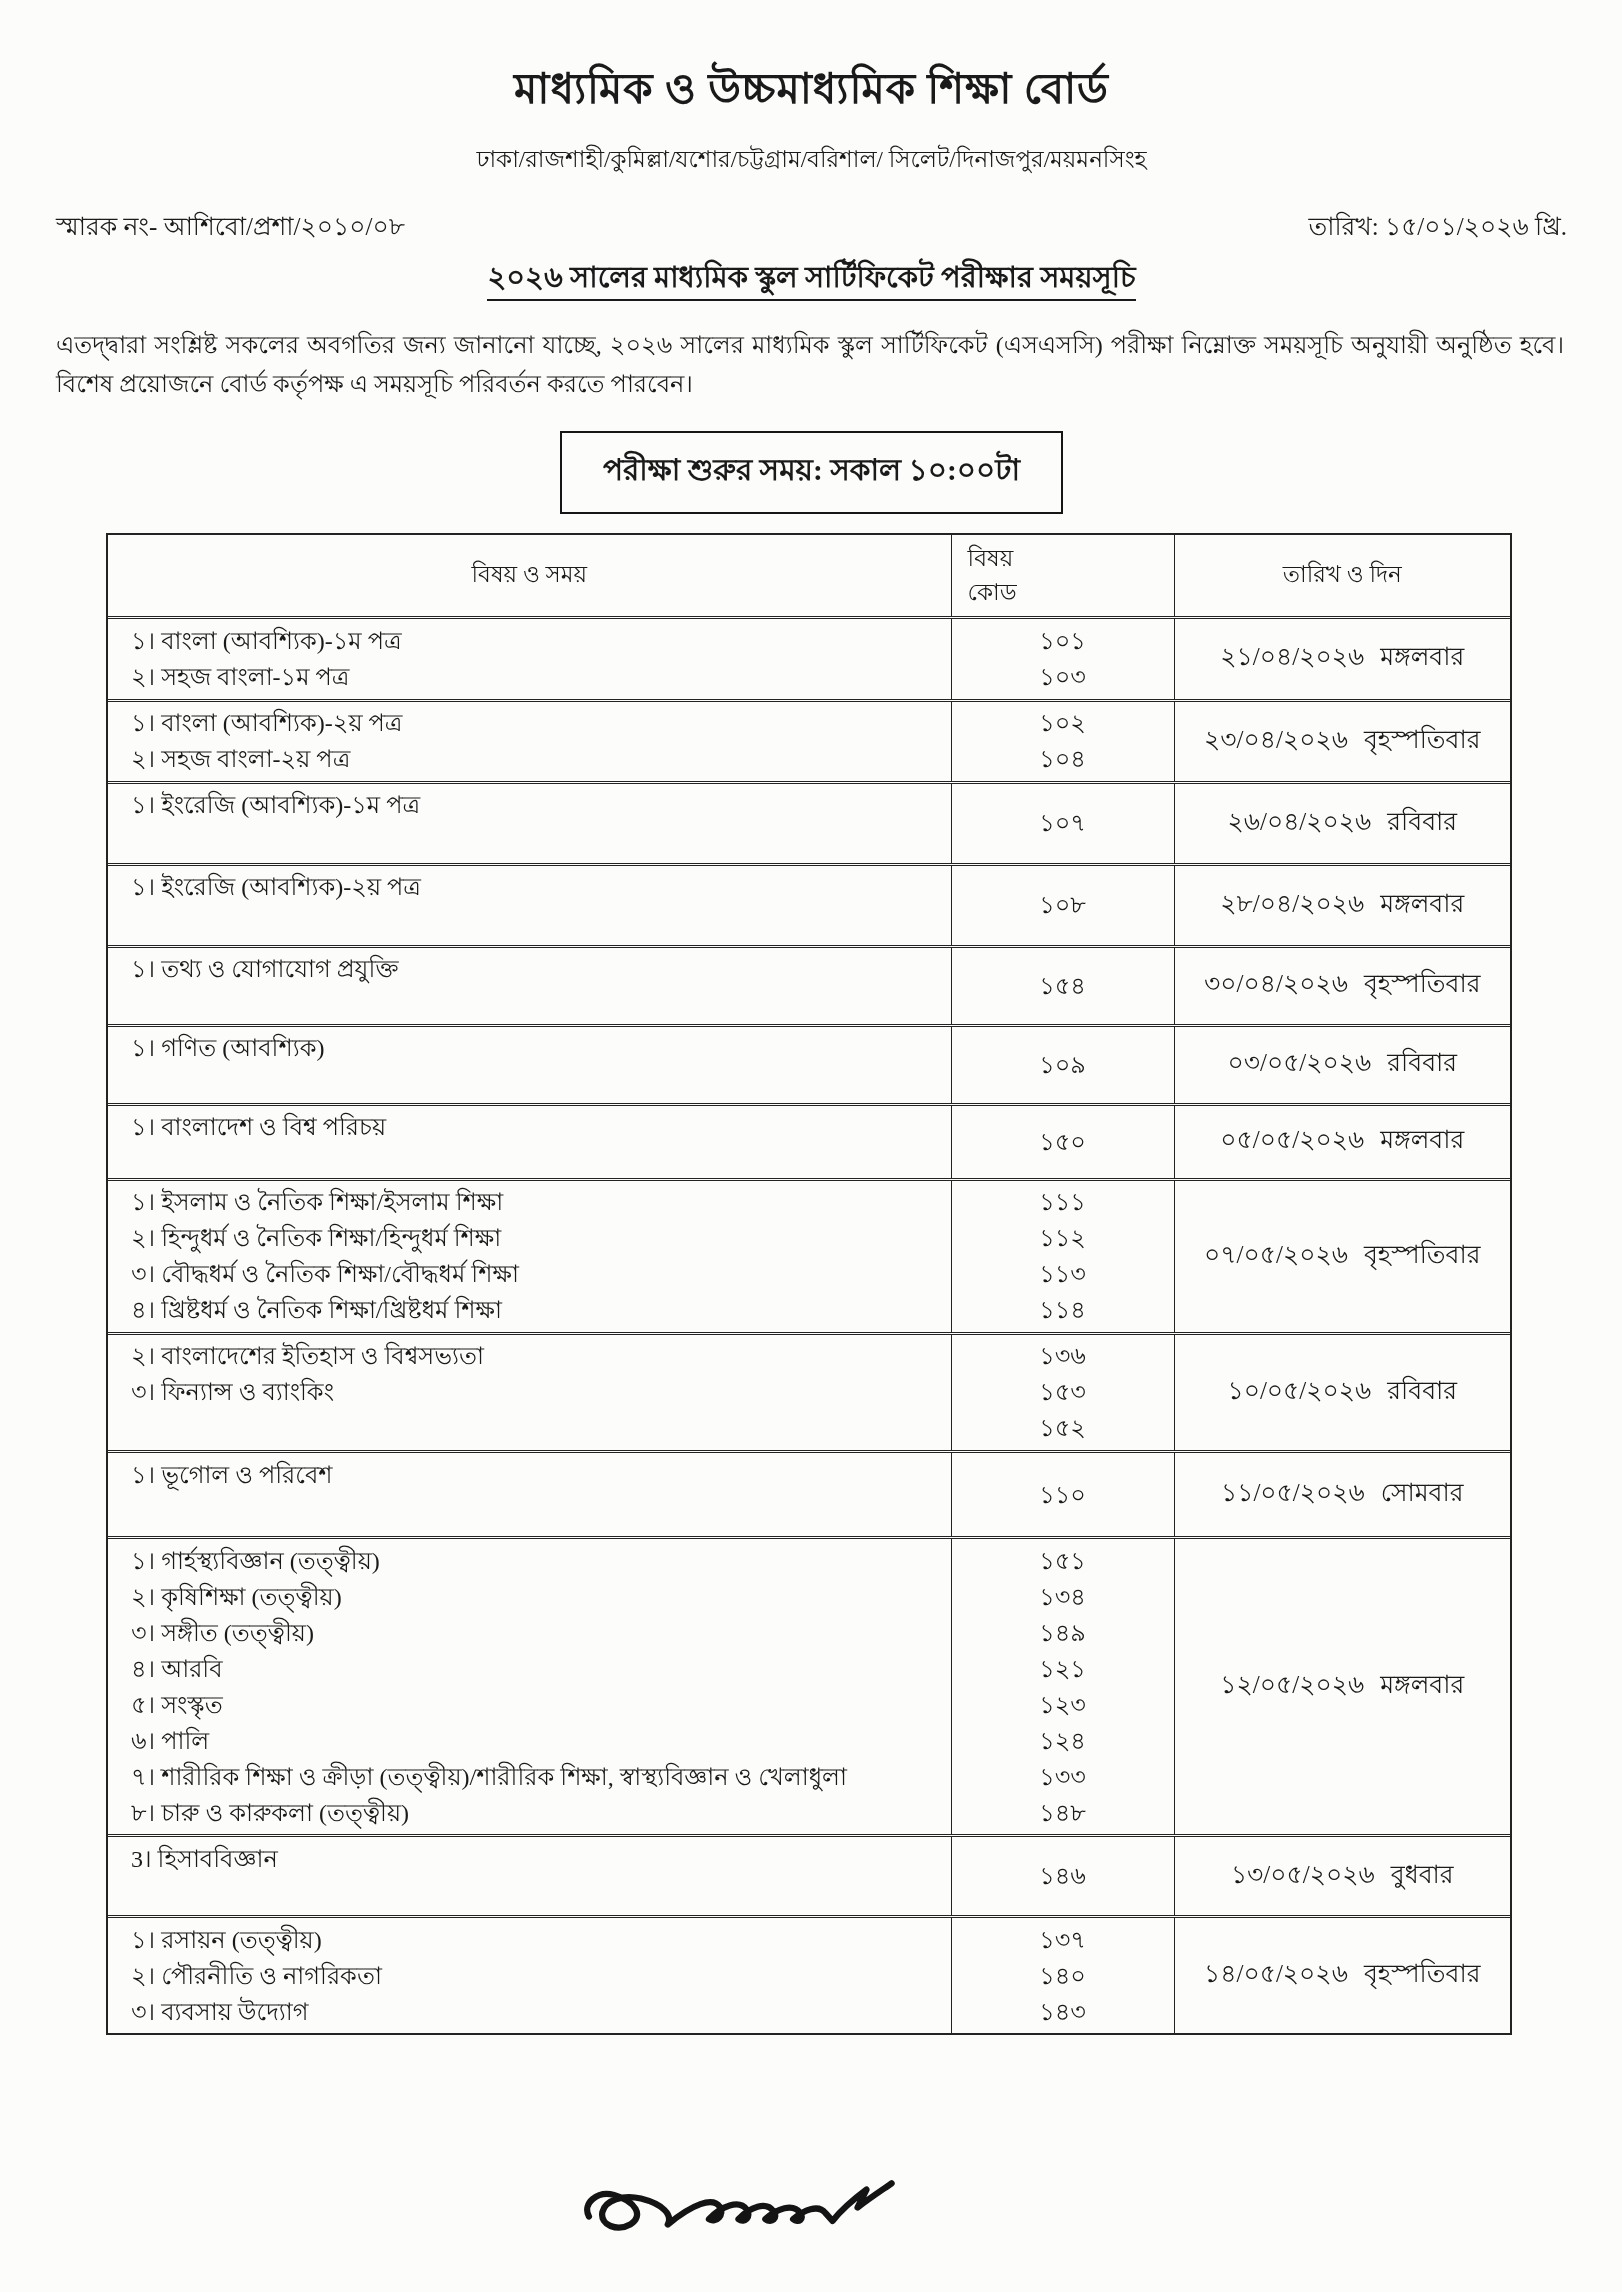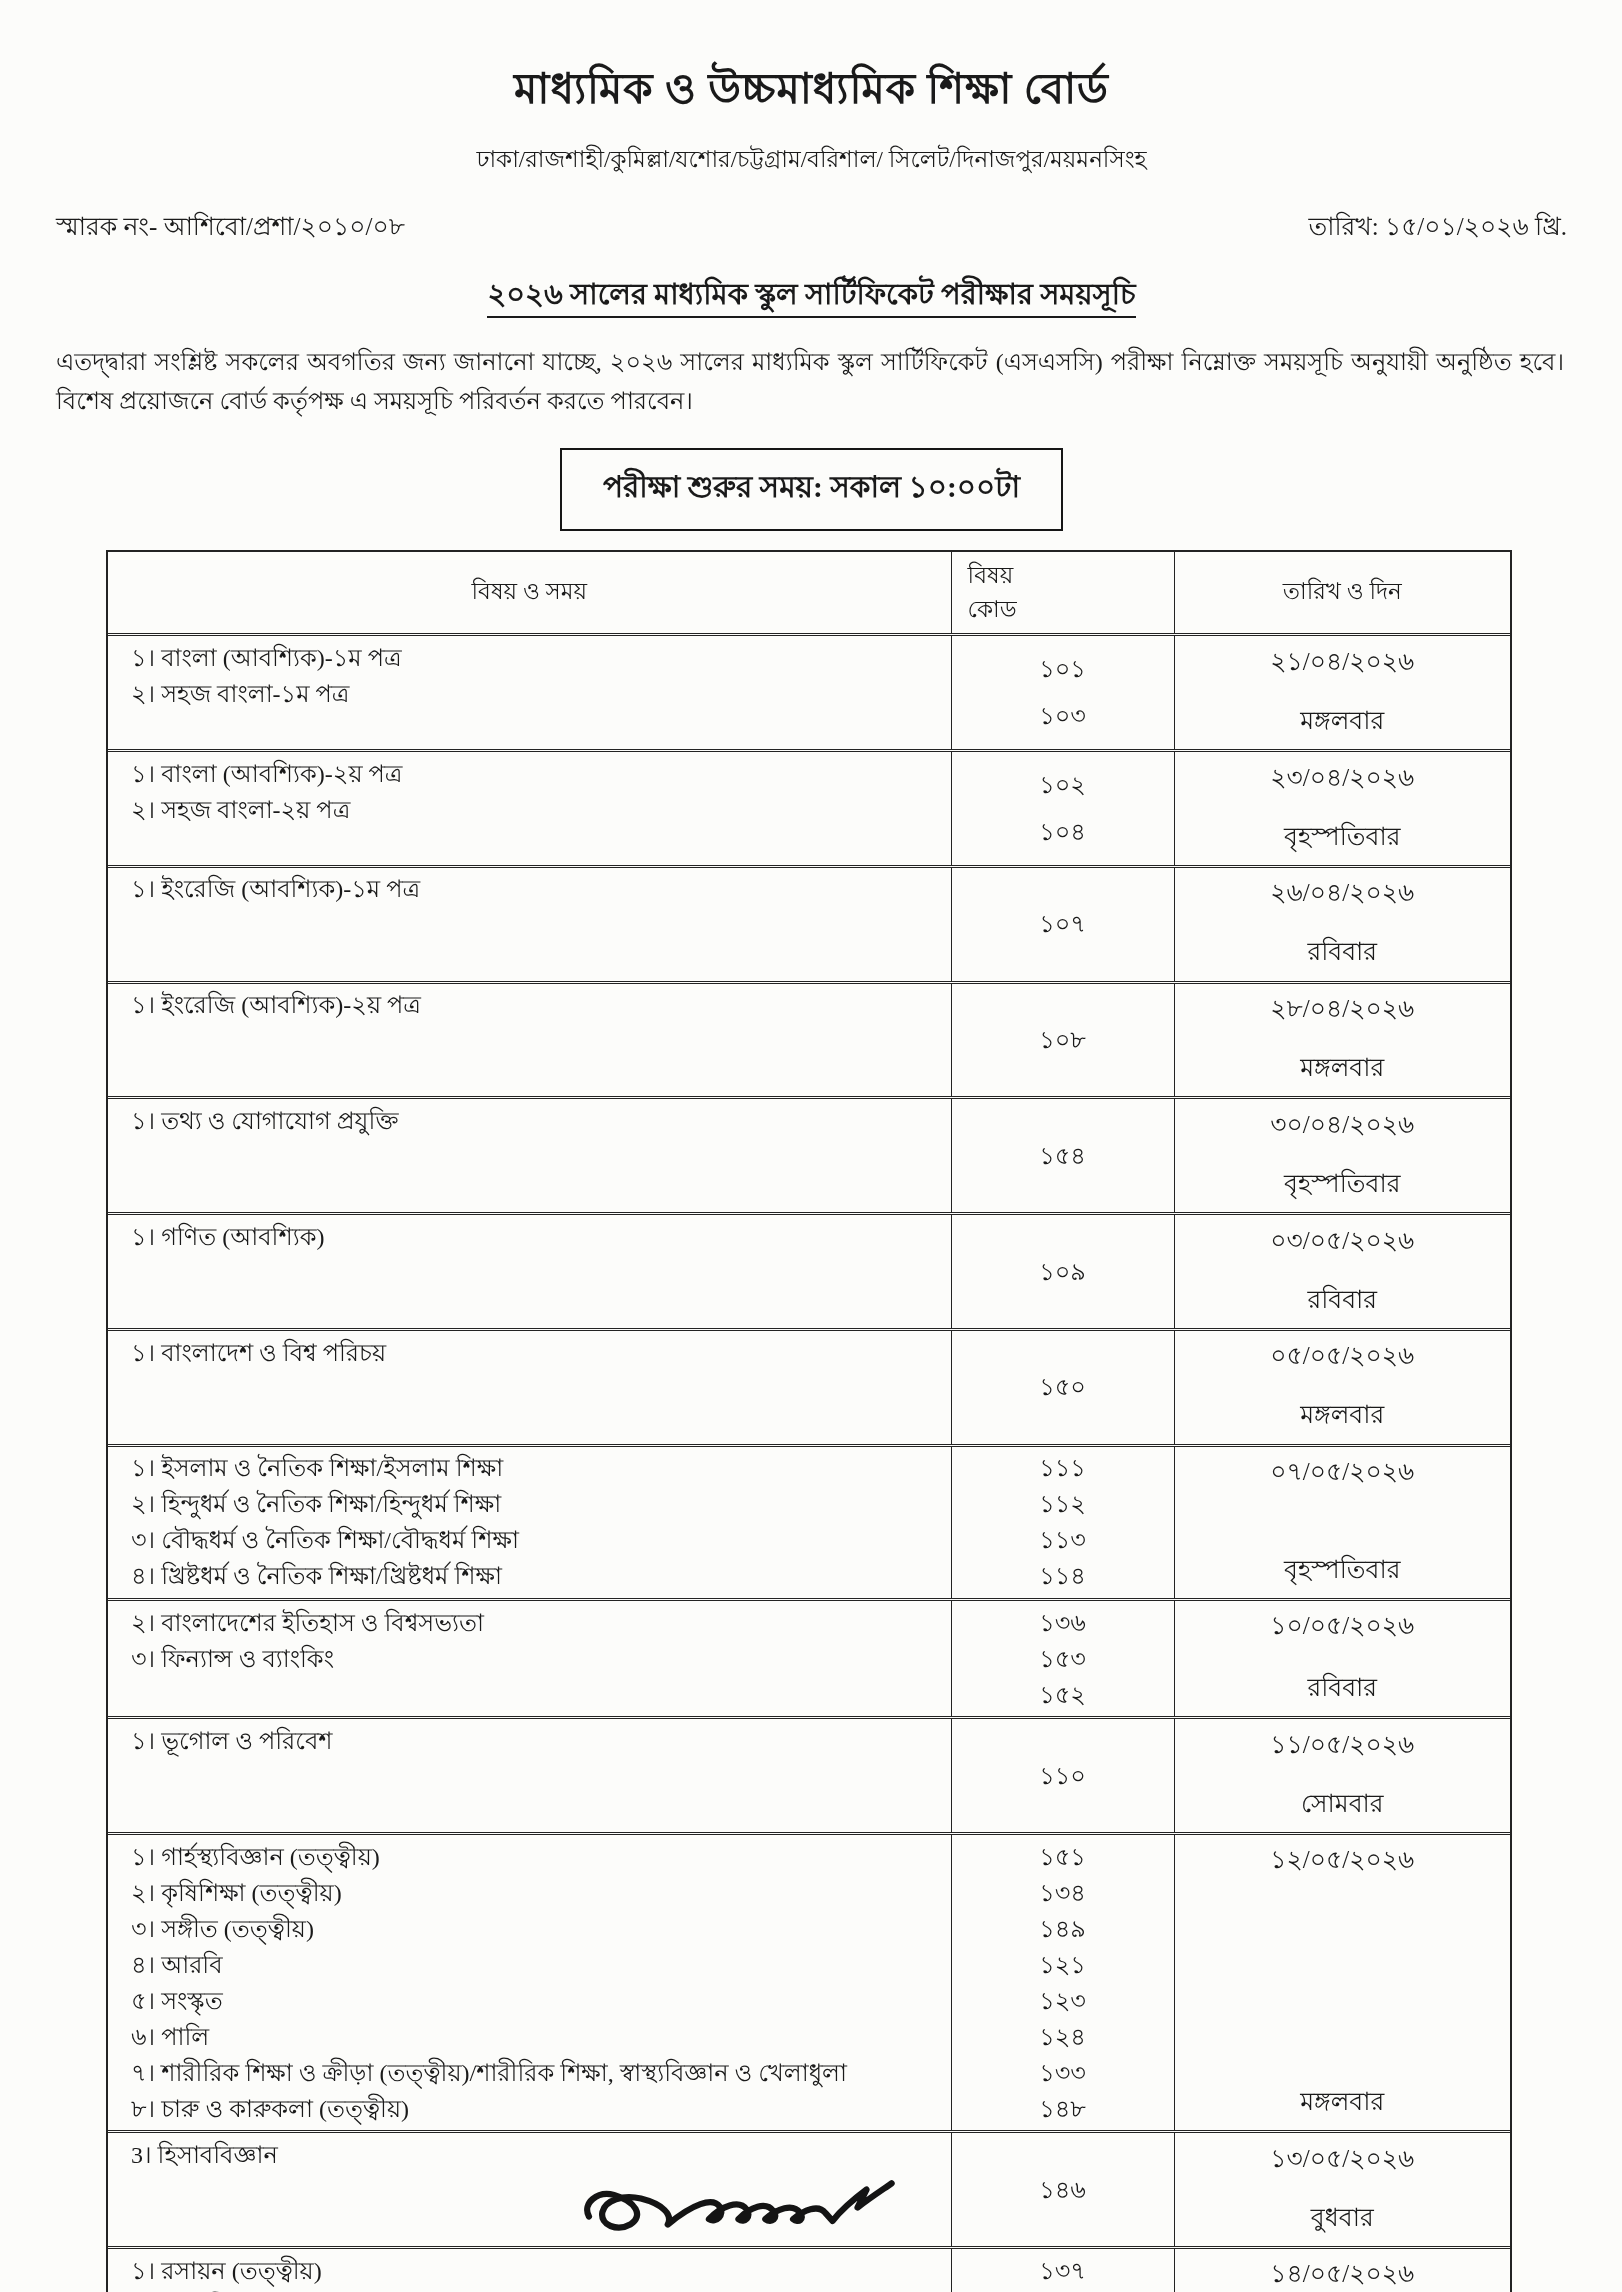--- a/index.html
+++ b/index.html
@@ -6,21 +6,21 @@
   html,body { background:#e8e8e6; }
   .page{
     position:relative; width:1623px; height:2293px; margin:0 auto;
     background:#fcfcfa; color:#1a1a1a;
     font-family:"Liberation Serif", serif;
     overflow:hidden;
   }
   .board-title{ text-align:center; padding-top:56px; font-size:42px; font-weight:700; letter-spacing:0.9px; }
   .boards-line{ text-align:center; margin-top:14.3px; font-size:23px; }
   .memo-row{ display:flex; justify-content:space-between; align-items:flex-end; margin:27px 56px 0 56px; font-size:25px; }
-  .notice-title{ text-align:center; margin-top:21px; font-size:29px; font-weight:700; }
+  .notice-title{ text-align:center; margin-top:4px; font-size:29px; font-weight:700; }
   .notice-title span{ border-bottom:2.7px solid #1a1a1a; padding-bottom:5.4px; }
   .body-text{ margin:23px 59px 0 56px; font-size:24px; line-height:1.62; text-align:justify; }
   .time-box{
     width:fit-content; margin:27px auto 0 auto;
     border:2.7px solid #161616; padding:14.3px 41px;
     font-size:29.6px; font-weight:700;
   }
   .sched{
     margin:19.7px 0 0 106px; width:1406px;
     border:2.7px solid #232323;
@@ -29,21 +29,21 @@
   .trow{ display:grid; grid-template-columns:60.1% 15.9% auto; }
   .trow + .trow{ border-top:3.6px double #232323; }
   .cell + .cell{ border-left:1.8px solid #232323; }
   .thead{ min-height:81px; font-size:23px; }
   .thead .hc1{ display:flex; align-items:center; justify-content:center; }
   .thead .hc2{ display:flex; flex-direction:column; justify-content:center; padding-left:16px; line-height:1.45; }
   .thead .hc3{ display:flex; align-items:center; justify-content:center; }
   .subj{ display:flex; flex-direction:column; justify-content:flex-start; padding:3.6px 9px 3.6px 23px; }
   .code{ display:flex; flex-direction:column; justify-content:space-evenly; text-align:center; padding:3.6px 0; }
   .ln{ line-height:36px; white-space:nowrap; }
-  .date{ display:flex; flex-direction:column; justify-content:space-between; align-items:center; gap:16px; padding:5.4px 0; font-size:25px; }
+  .date{ display:flex; flex-direction:row; justify-content:center; align-items:center; gap:16px; padding:5.4px 0; font-size:25px; }
   .signature{ position:absolute; left:580px; top:2167px; }
 </style>
 </head>
 <body>
 
 <div class="page">
 
   <div class="board-title">মাধ্যমিক ও উচ্চমাধ্যমিক শিক্ষা বোর্ড</div>
   <div class="boards-line">ঢাকা/রাজশাহী/কুমিল্লা/যশোর/চট্টগ্রাম/বরিশাল/ সিলেট/দিনাজপুর/ময়মনসিংহ</div>
 

